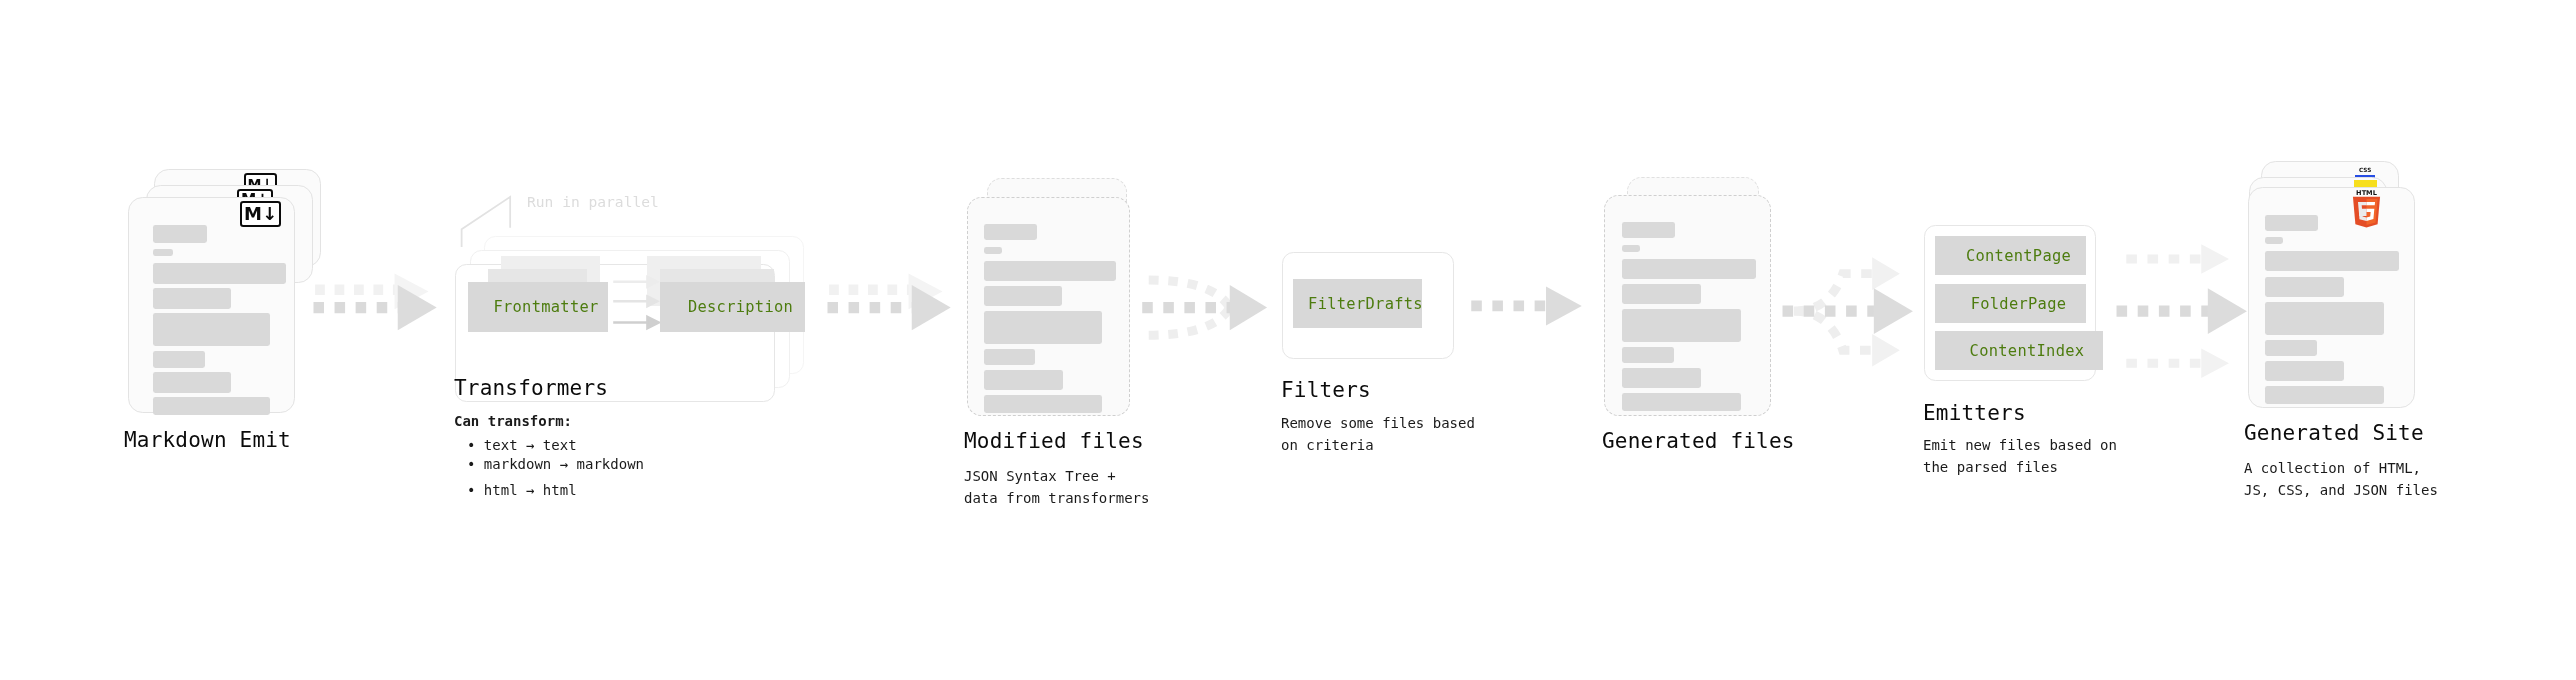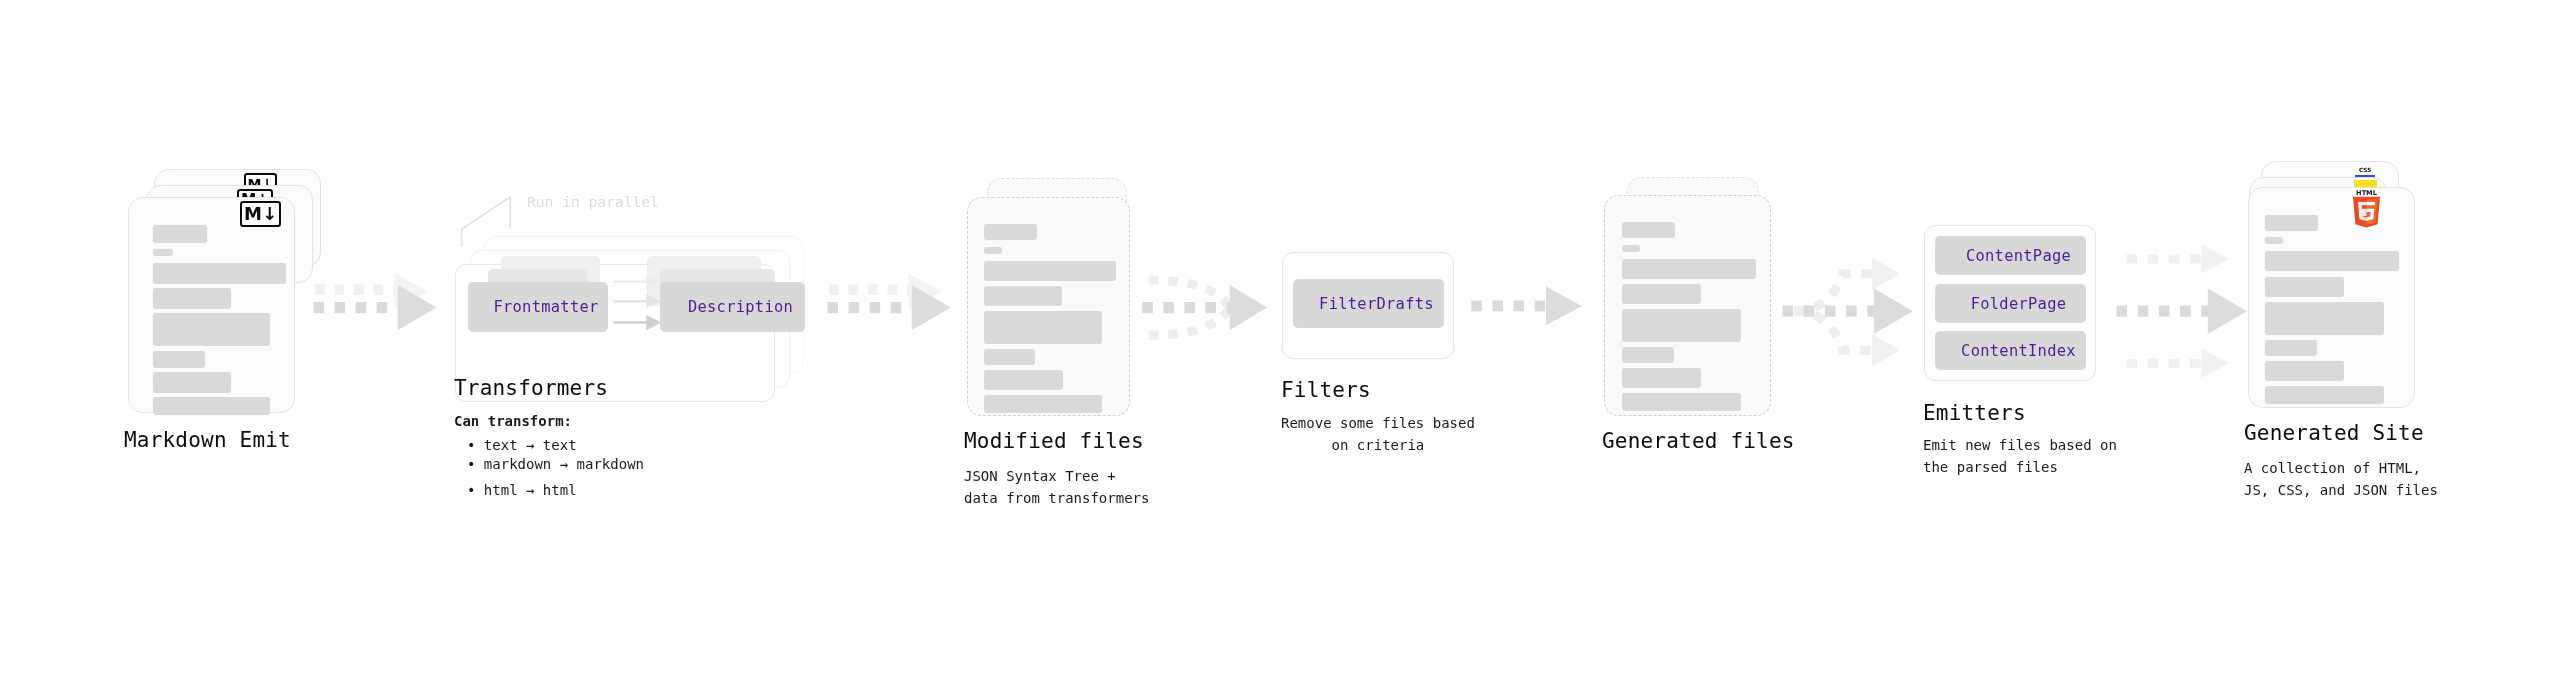--- a/index.html
+++ b/index.html
@@ -37,23 +37,23 @@
     background:#ffffff;
     box-sizing:border-box;
   }
   .groupbox.faint{border-color:#f0f0f0;}
   .groupbox.fainter{border-color:#f5f5f5;}
 
   
   .pill{
     position:absolute;
     background:#d8d8d8;
-    border-radius:5px;
+    border-radius:0;
     display:flex;align-items:center;justify-content:center;
-    font-size:15.4px;letter-spacing:0.3px;color:#4c1d95;
+    font-size:15.4px;letter-spacing:0.3px;color:#4d7c0f;
     box-sizing:border-box;white-space:nowrap;padding-left:16px;
   }
   .pill.l1{background:#e6e6e6;}
   .pill.l2{background:#efefef;}
 
   
   .title{
     position:absolute;font-size:21px;letter-spacing:0.2px;
     color:#0b0b0b;white-space:nowrap;text-align:center;
   }
@@ -200,25 +200,25 @@
 
   <svg class="abs" style="left:1139px;top:257px;" width="154" height="98" viewBox="0 0 190 120">
     <path d="M12 28 Q92 28 112 62" fill="none" stroke="#eeeeee" stroke-width="11" stroke-dasharray="12 12"></path>
     <path d="M12 96 Q92 96 112 62" fill="none" stroke="#eeeeee" stroke-width="11" stroke-dasharray="12 12"></path>
     <line x1="4" y1="62" x2="120" y2="62" stroke="#dadada" stroke-width="14" stroke-dasharray="13 13"></line>
     <polygon points="112,34 158,62 112,90" fill="#dcdcdc"></polygon>
   </svg>
 
   <div class="abs">
     <div class="groupbox" style="left:1282px;top:252px;width:172px;height:107px;"></div>
-    <div class="pill" style="left:1293px;top:279px;width:151px;height:49px;">
+    <div class="pill" style="left:1293px;top:279px;width:129px;height:49px;">
       <span>FilterDrafts</span>
     </div>
     <div class="title" style="left:1281px;top:378px;">Filters</div>
-    <div class="sub" style="left:1281px;top:413px;text-align:center;">Remove some files based
+    <div class="sub" style="left:1281px;top:413px;">Remove some files based
 on criteria</div>
   </div>
 
   <svg class="abs" style="left:1468px;top:283px;" width="130" height="49" viewBox="0 0 160 60">
     <line x1="4" y1="28" x2="104" y2="28" stroke="#dadada" stroke-width="13" stroke-dasharray="13 13"></line>
     <polygon points="96,4 140,28 96,52" fill="#dcdcdc"></polygon>
   </svg>
 
   <div class="abs">
     <div class="doc dashed" style="left:1627px;top:177px;width:132px;height:73px;border-color:#e0e0e0;"></div>
@@ -248,21 +248,21 @@
   </svg>
 
   <div class="abs">
     <div class="groupbox" style="left:1924px;top:225px;width:172px;height:156px;"></div>
     <div class="pill" style="left:1935px;top:236px;width:151px;height:39px;">
       <span>ContentPage</span>
     </div>
     <div class="pill" style="left:1935px;top:284px;width:151px;height:39px;">
       <span>FolderPage</span>
     </div>
-    <div class="pill" style="left:1935px;top:331px;width:151px;height:39px;">
+    <div class="pill" style="left:1935px;top:331px;width:168px;height:39px;">
       <span>ContentIndex</span>
     </div>
     <div class="title" style="left:1923px;top:401px;">Emitters</div>
     <div class="sub" style="left:1923px;top:435px;">Emit new files based on
 the parsed files</div>
   </div>
 
   <svg class="abs" style="left:2110px;top:228px;" width="163" height="163" viewBox="0 0 200 200">
     <g>
       <line x1="20" y1="38" x2="118" y2="38" stroke="#f0f0f0" stroke-width="11" stroke-dasharray="13 13"></line>

